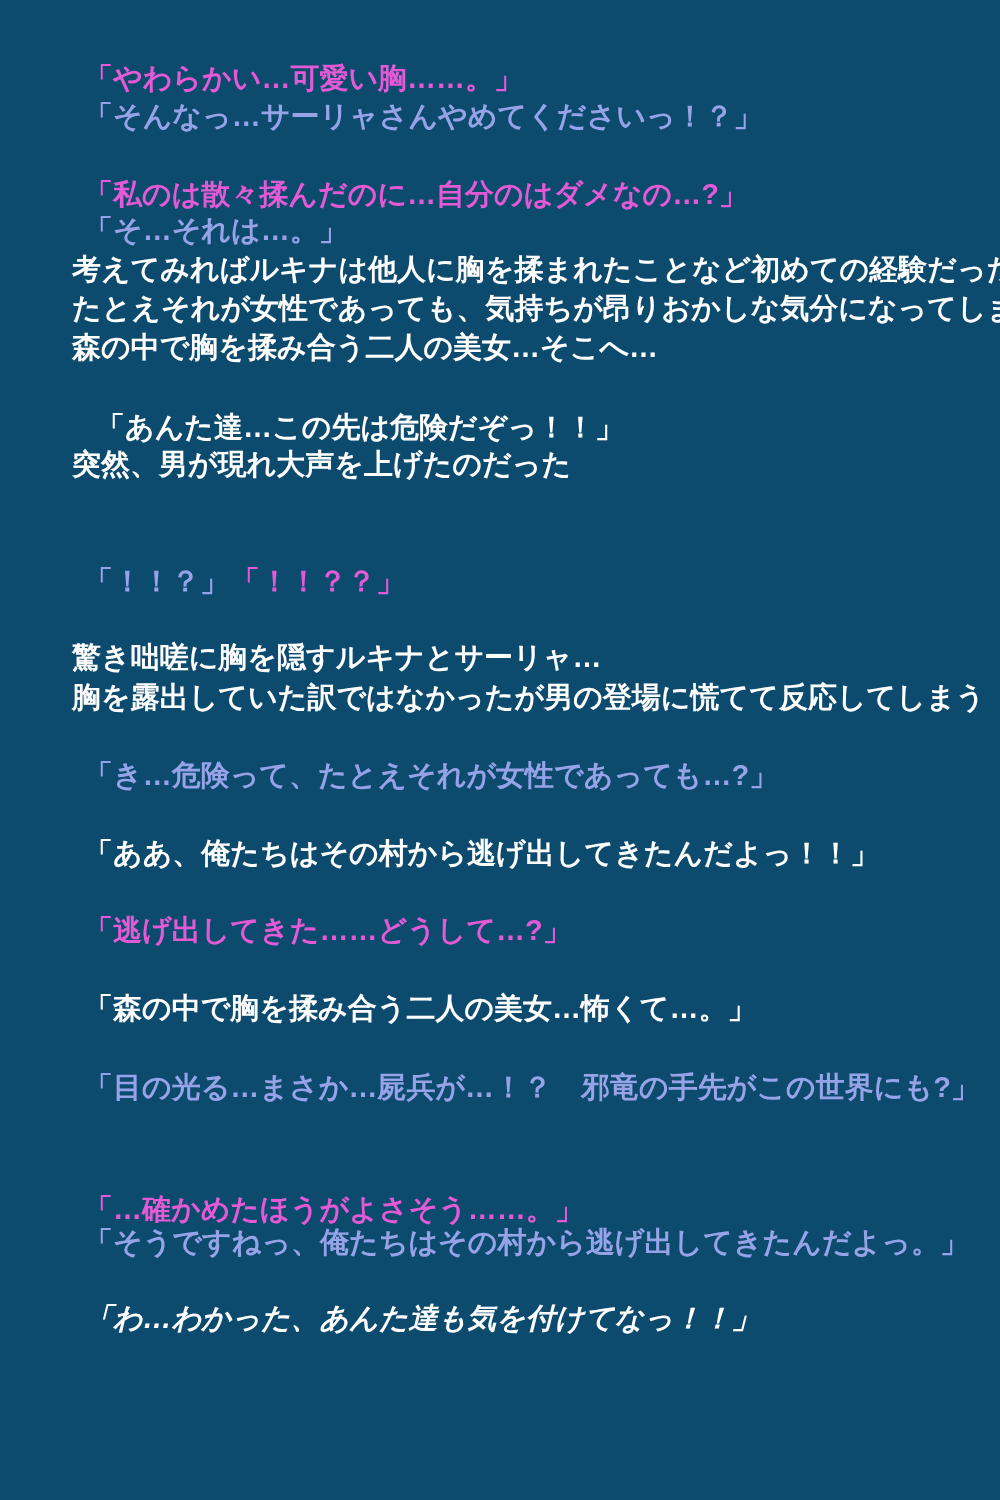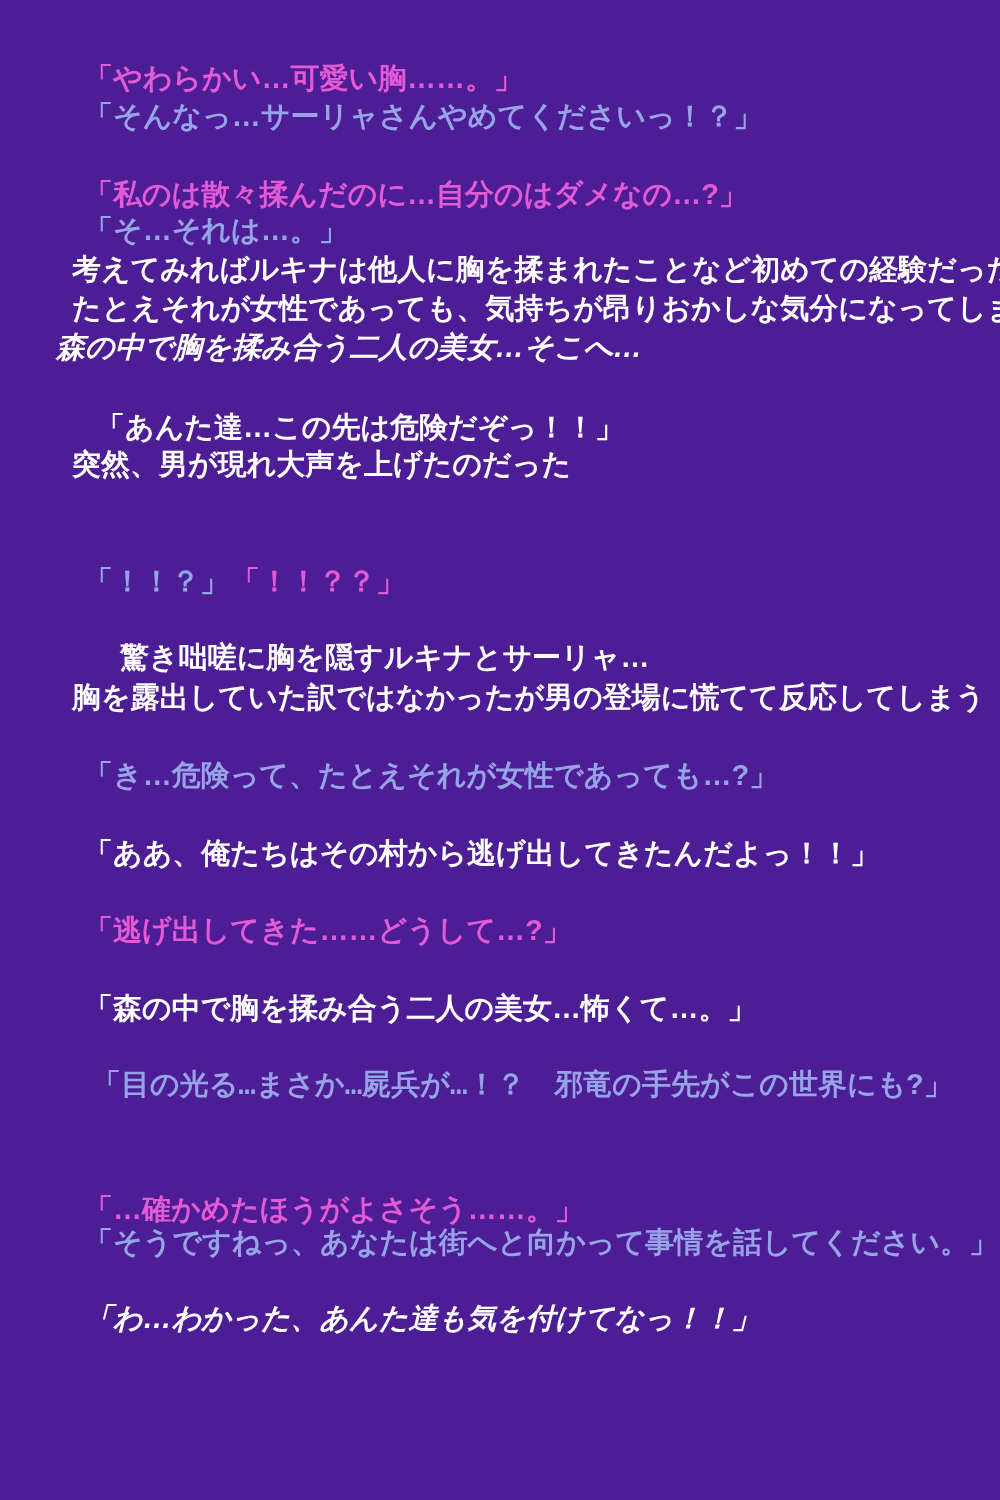--- a/index.html
+++ b/index.html
@@ -4,21 +4,21 @@
 <style>
   html, body {
     margin: 0;
     padding: 0;
     background: #000000;
   }
   .page {
     position: relative;
     width: 1000px;
     height: 1500px;
-    background: #4c1d95;
+    background: #0c4a6e;
     overflow: hidden;
     font-family: "Liberation Sans", "DejaVu Sans", sans-serif;
   }
   .story-line {
     position: absolute;
     font-size: 29px;
     font-weight: bold;
     line-height: 1.25;
     letter-spacing: 0px;
     white-space: pre;
@@ -28,28 +28,28 @@
 <body>
 
 <div class="page">
   <div>
       <div class="story-line" style="top: 60px; left: 84px;"><span style="color: rgb(227, 90, 213);">「やわらかい…可愛い胸……。」</span></div>
       <div class="story-line" style="top: 98px; left: 84px;"><span style="color: rgb(150, 163, 230);">「そんなっ…サーリャさんやめてくださいっ！？」</span></div>
       <div class="story-line" style="top: 176px; left: 84px;"><span style="color: rgb(227, 90, 213);">「私のは散々揉んだのに…自分のはダメなの…?」</span></div>
       <div class="story-line" style="top: 212px; left: 84px;"><span style="color: rgb(150, 163, 230);">「そ…それは…。」</span></div>
       <div class="story-line" style="top: 251px; left: 72px;"><span style="color: rgb(255, 255, 255);">考えてみればルキナは他人に胸を揉まれたことなど初めての経験だった</span></div>
       <div class="story-line" style="top: 290px; left: 72px;"><span style="color: rgb(255, 255, 255);">たとえそれが女性であっても、気持ちが昂りおかしな気分になってしまう</span></div>
-      <div class="story-line" style="top: 329px; left: 56px; font-style: italic;"><span style="color: rgb(255, 255, 255);">森の中で胸を揉み合う二人の美女…そこへ…</span></div>
+      <div class="story-line" style="top: 329px; left: 72px;"><span style="color: rgb(255, 255, 255);">森の中で胸を揉み合う二人の美女…そこへ…</span></div>
       <div class="story-line" style="top: 409px; left: 96px;"><span style="color: rgb(255, 255, 255);">「あんた達…この先は危険だぞっ！！」</span></div>
       <div class="story-line" style="top: 446px; left: 72px;"><span style="color: rgb(255, 255, 255);">突然、男が現れ大声を上げたのだった</span></div>
       <div class="story-line" style="top: 563px; left: 84px;"><span style="color: rgb(150, 163, 230);">「！！？」</span><span style="color: rgb(227, 90, 213); margin-left: 2px;">「！！？？」</span></div>
-      <div class="story-line" style="top: 639px; left: 72px;"><span style="color: rgb(255, 255, 255); margin-left: 48px;">驚き咄嗟に胸を隠すルキナとサーリャ…</span></div>
+      <div class="story-line" style="top: 639px; left: 72px;"><span style="color: rgb(255, 255, 255);">驚き咄嗟に胸を隠すルキナとサーリャ…</span></div>
       <div class="story-line" style="top: 679px; left: 72px;"><span style="color: rgb(255, 255, 255);">胸を露出していた訳ではなかったが男の登場に慌てて反応してしまう</span></div>
       <div class="story-line" style="top: 757px; left: 84px;"><span style="color: rgb(150, 163, 230);">「き…危険って、たとえそれが女性であっても…?」</span></div>
       <div class="story-line" style="top: 835px; left: 84px; text-align: right;"><span style="color: rgb(255, 255, 255);">「ああ、俺たちはその村から逃げ出してきたんだよっ！！」</span></div>
       <div class="story-line" style="top: 912px; left: 84px;"><span style="color: rgb(227, 90, 213);">「逃げ出してきた……どうして…?」</span></div>
       <div class="story-line" style="top: 990px; left: 84px;"><span style="color: rgb(255, 255, 255);">「森の中で胸を揉み合う二人の美女…怖くて…。」</span></div>
-      <div class="story-line" style="top: 1069px; left: 92px; font-family: Liberation Mono, monospace;"><span style="color: rgb(150, 163, 230);">「目の光る…まさか…屍兵が…！？　邪竜の手先がこの世界にも?」</span></div>
+      <div class="story-line" style="top: 1069px; left: 84px;"><span style="color: rgb(150, 163, 230);">「目の光る…まさか…屍兵が…！？　邪竜の手先がこの世界にも?」</span></div>
       <div class="story-line" style="top: 1144px; left: 84px; margin-top: 47px;"><span style="color: rgb(227, 90, 213);">「…確かめたほうがよさそう……。」</span></div>
-      <div class="story-line" style="top: 1224px; left: 84px;"><span style="color: rgb(150, 163, 230);">「そうですねっ、あなたは街へと向かって事情を話してください。」</span></div>
+      <div class="story-line" style="top: 1224px; left: 84px;"><span style="color: rgb(150, 163, 230);">「そうですねっ、俺たちはその村から逃げ出してきたんだよっ。」</span></div>
       <div class="story-line" style="top: 1300px; left: 84px;"><span style="color: rgb(255, 255, 255); font-style: italic;">「わ…わかった、あんた達も気を付けてなっ！！」</span></div>
     </div>
 </div>
 
 </body></html>

